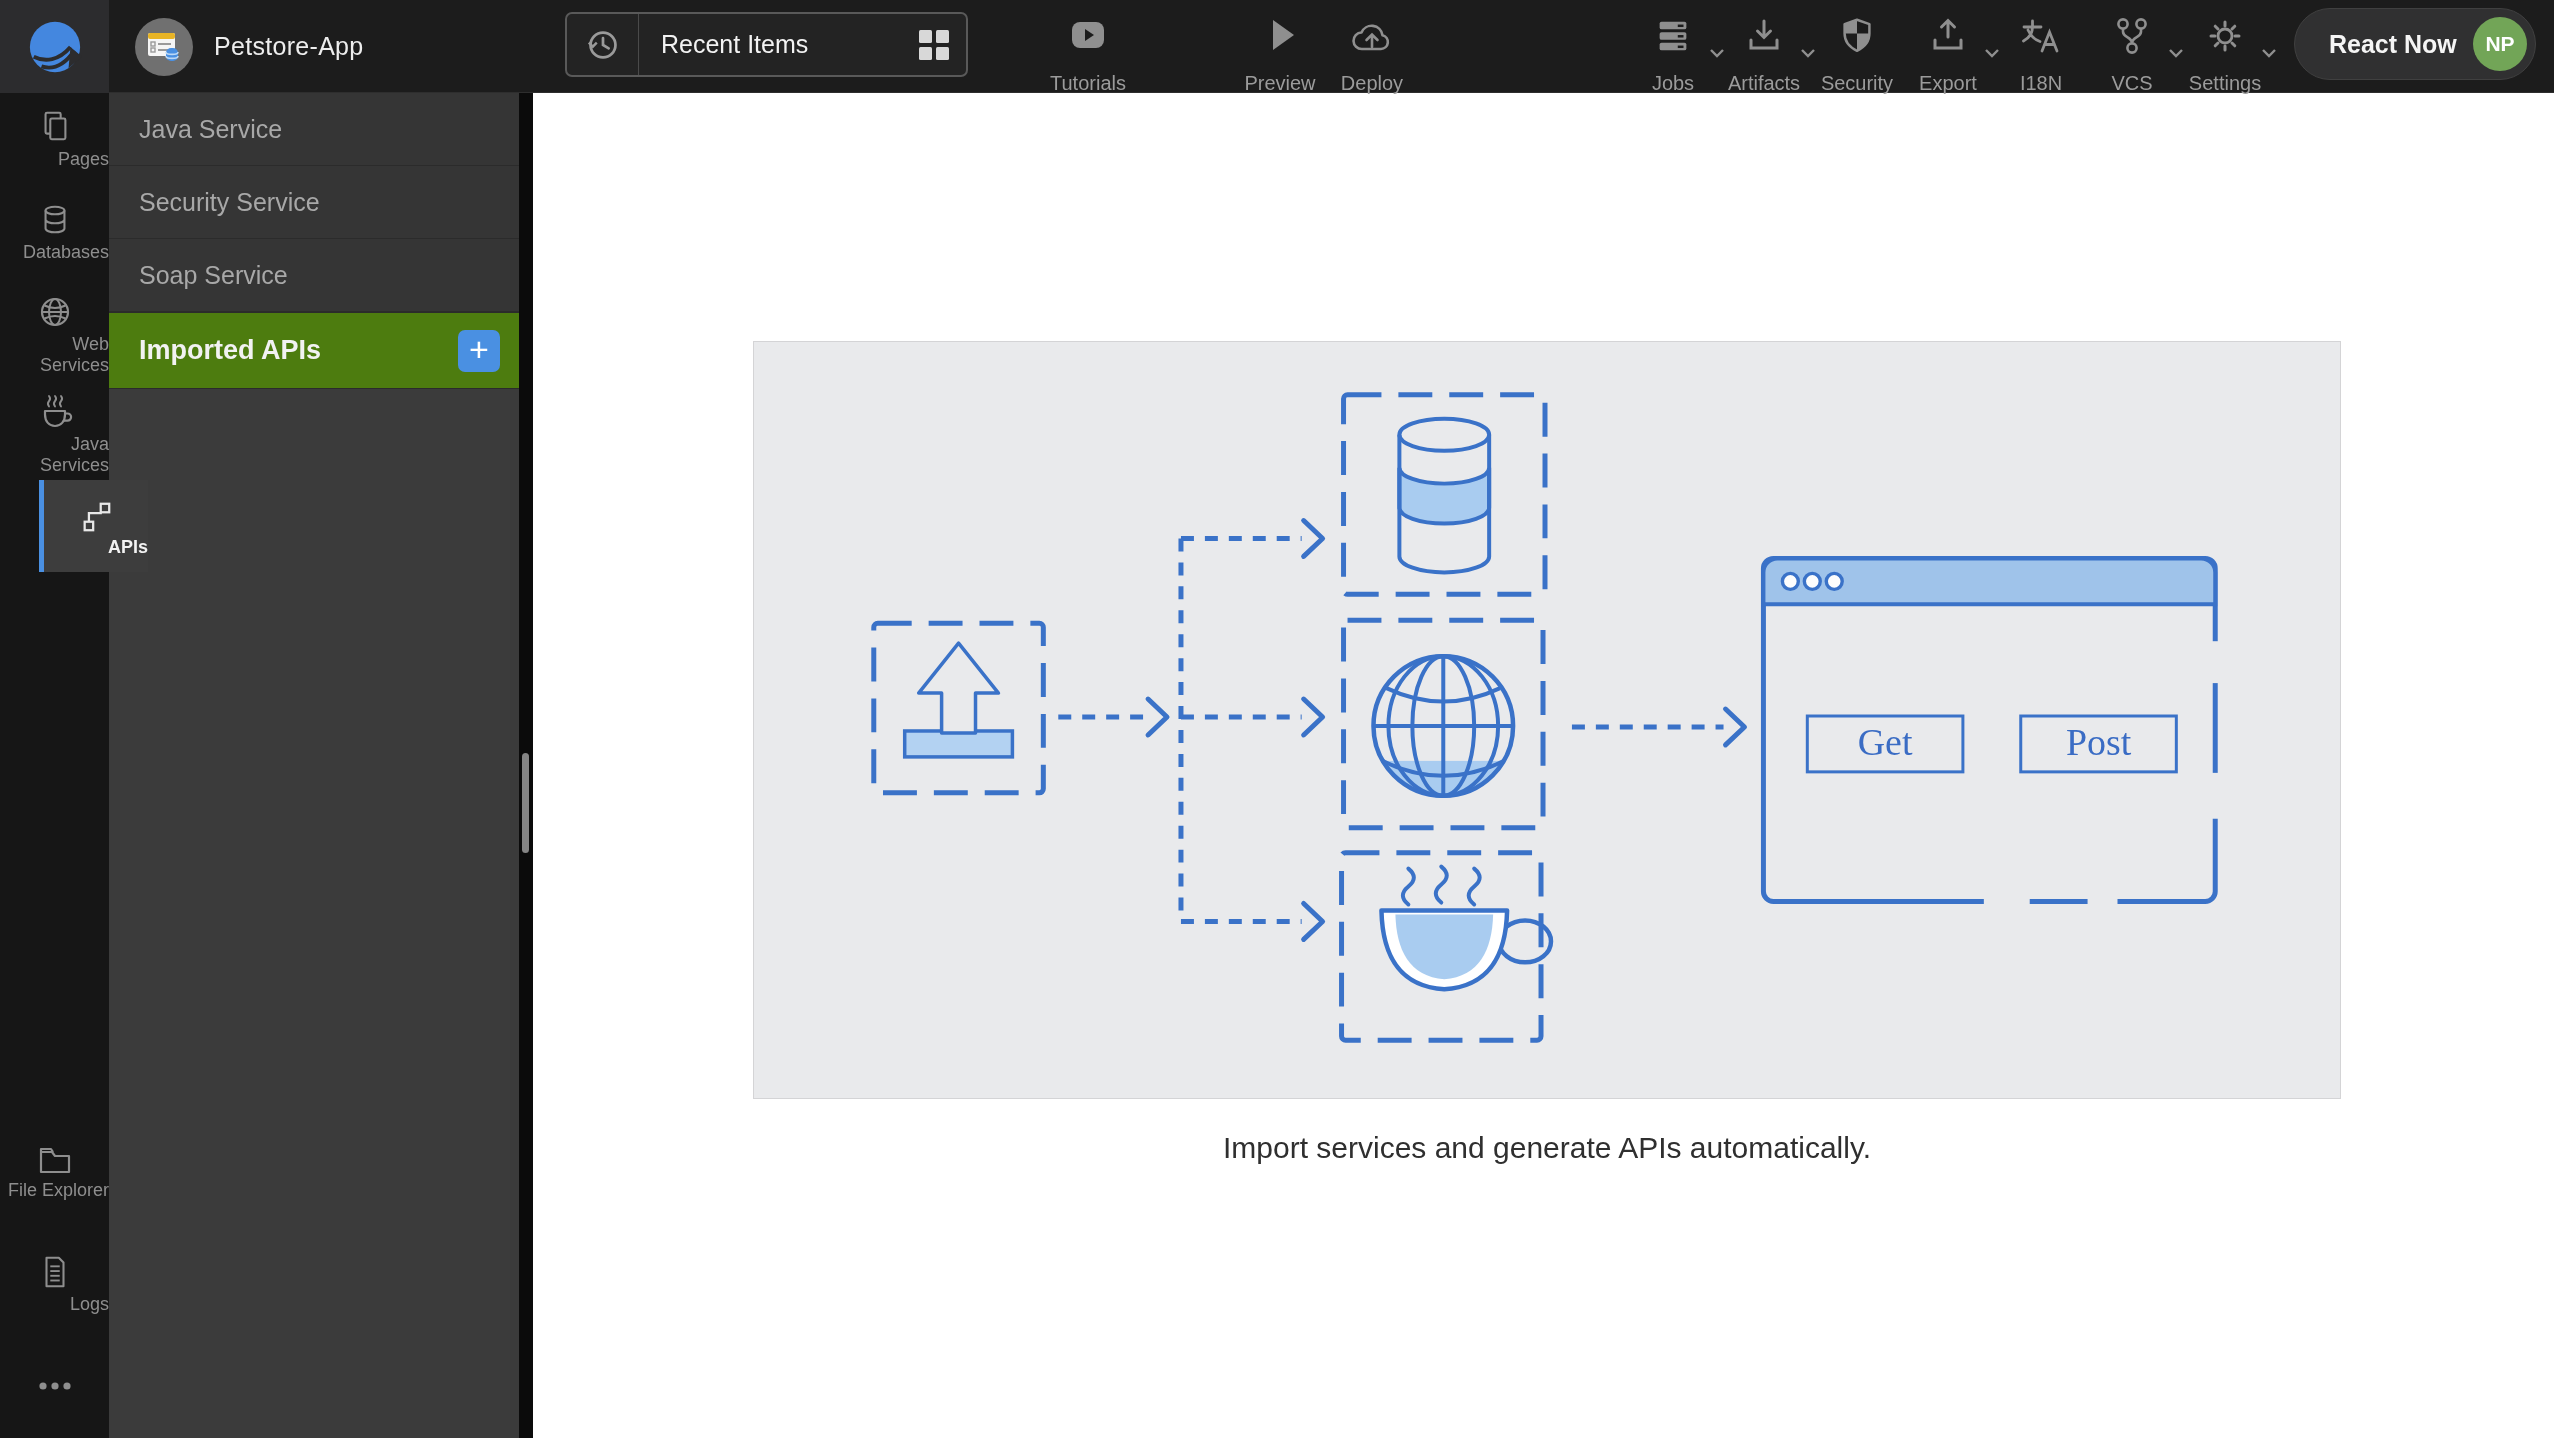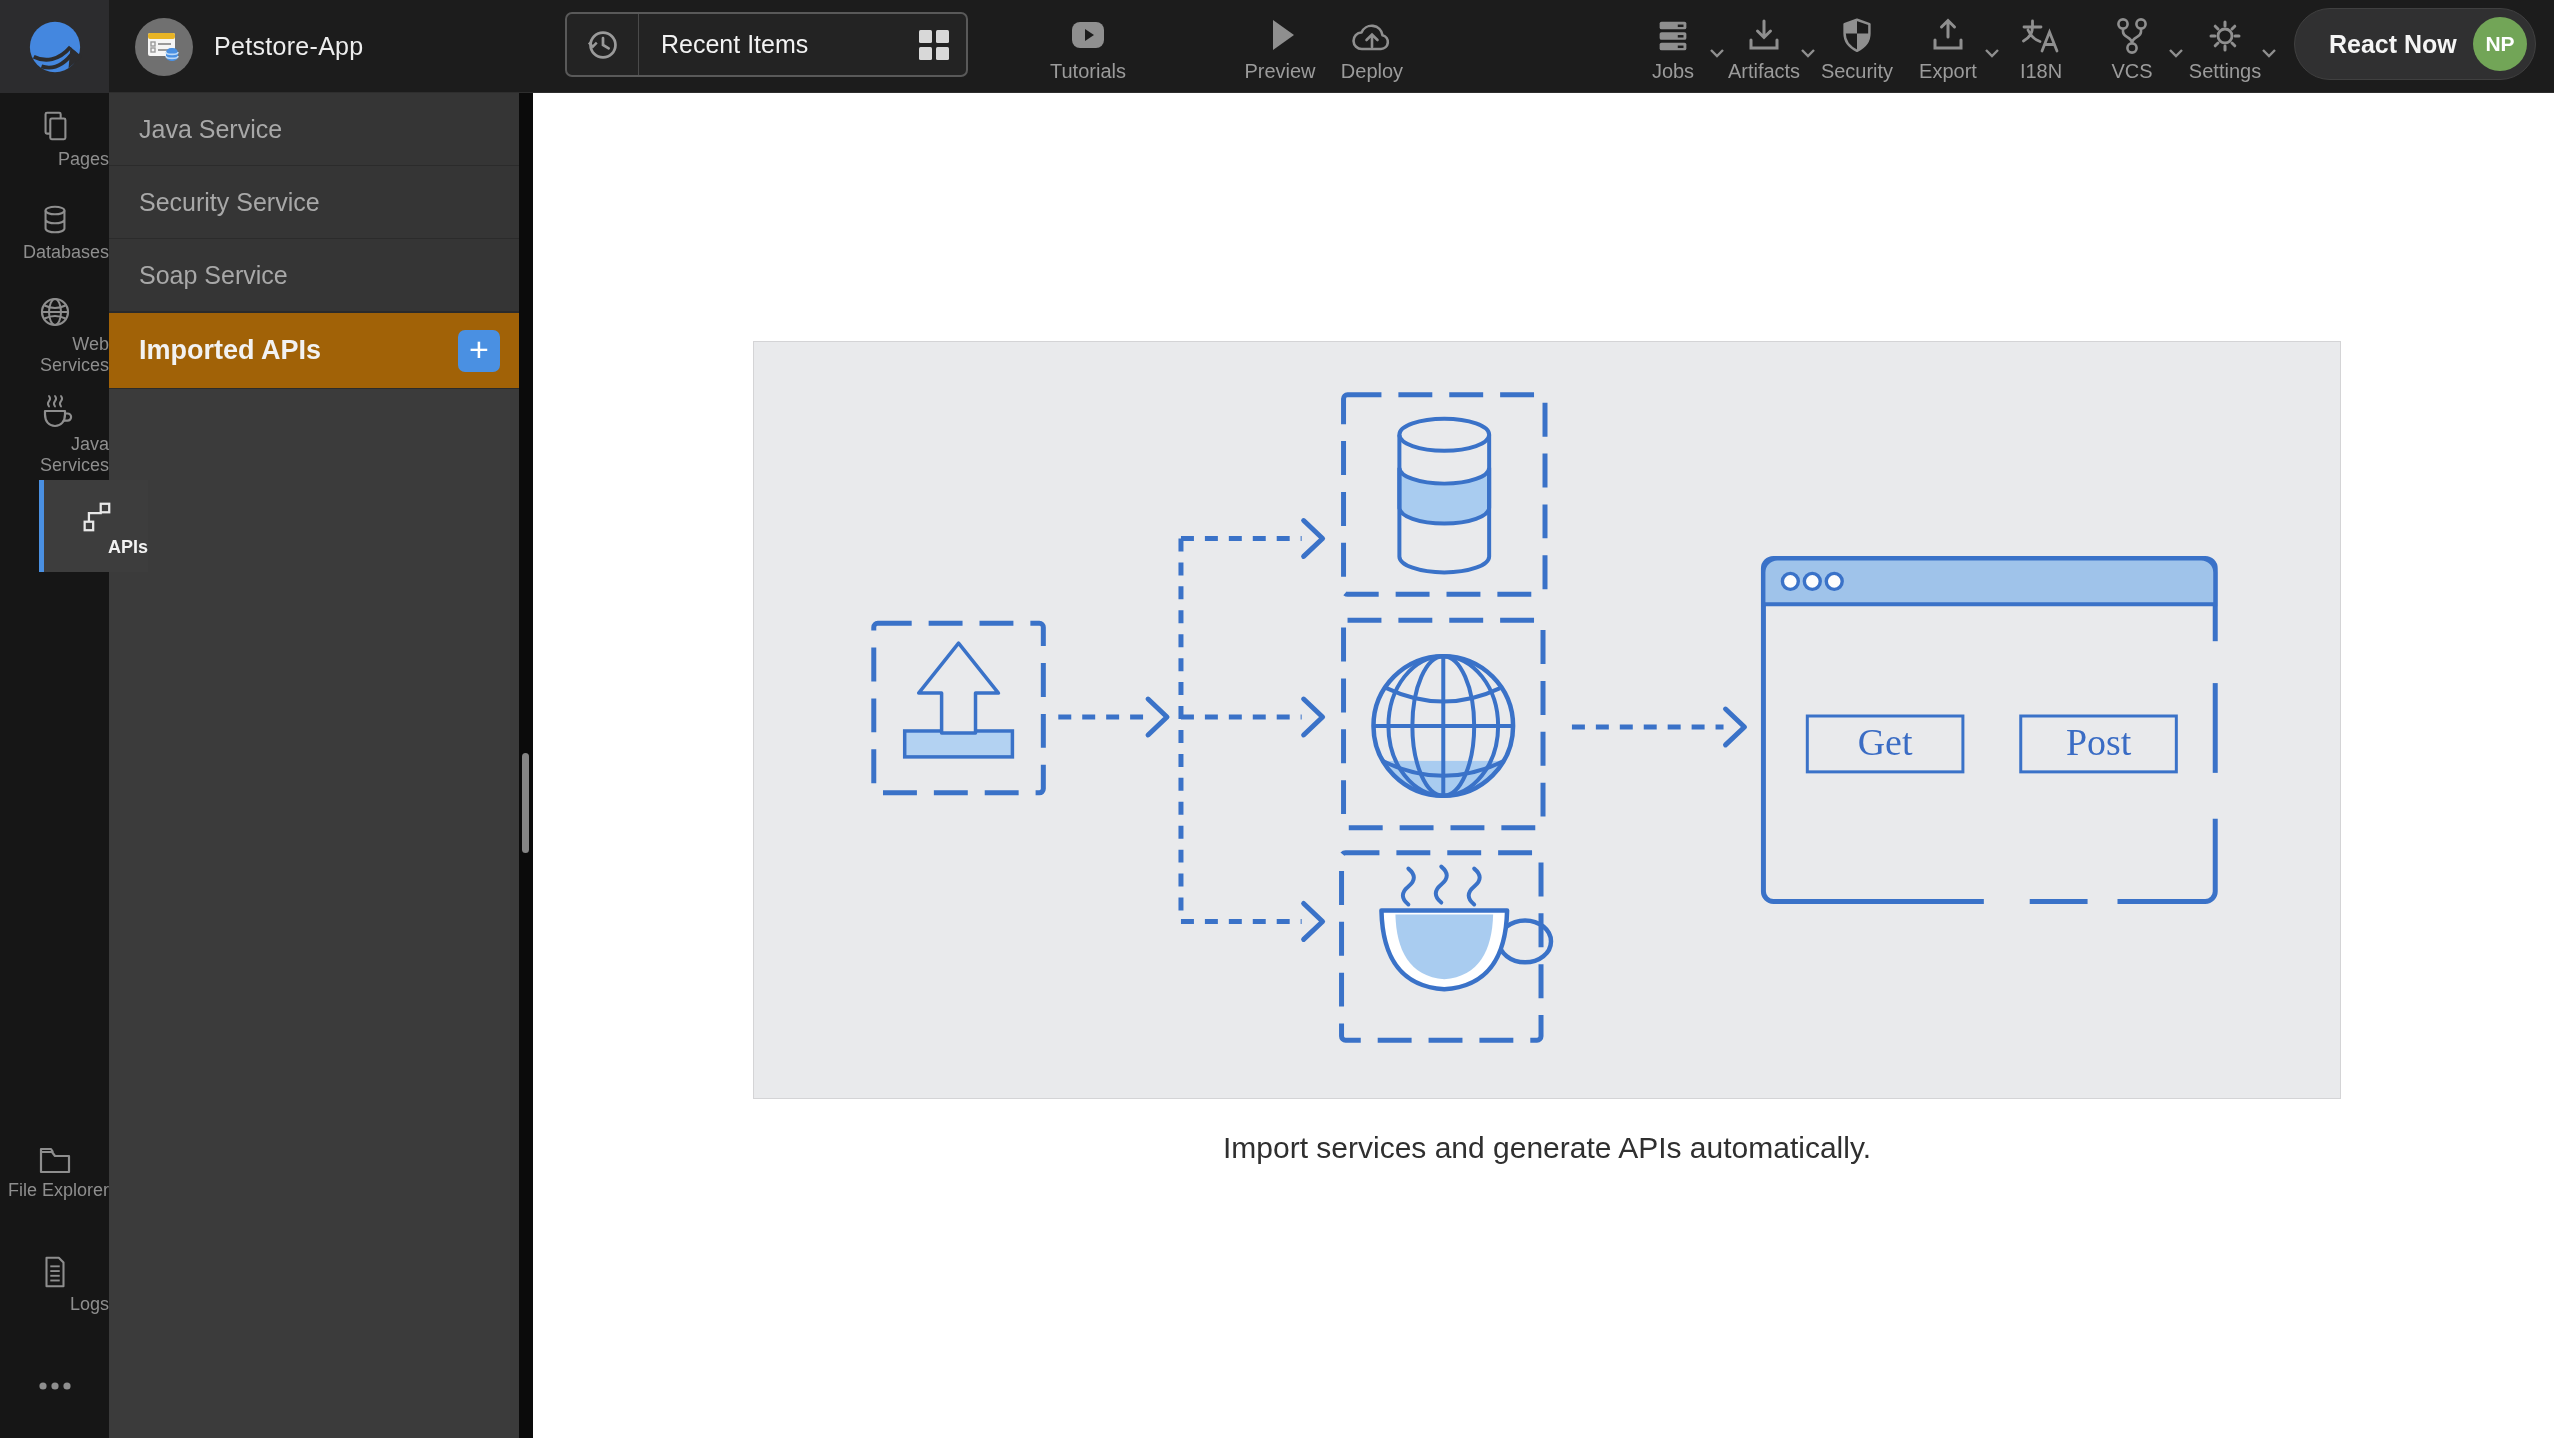--- a/index.html
+++ b/index.html
@@ -17,21 +17,21 @@
   #recent-box { position:absolute; left:565px; top:12px; width:403px; height:65px;
                 border:2px solid #595959; border-radius:7px; background:#232323;
                 display:flex; align-items:center; }
   #recent-clock { width:72px; height:100%; display:flex; align-items:center; justify-content:center;
                   border-right:1px solid #4a4a4a; }
   #recent-label { flex:1; color:#f2f2f2; font-size:25px; padding-left:22px; }
   #recent-grid { margin-right:16px; display:flex; }
 
   .tool { position:absolute; top:10px; width:86px; text-align:center; color:#9b9b9b; cursor:pointer; }
   .tool .ticon { height:46px; display:flex; align-items:flex-end; justify-content:center; }
-  .tool .tlabel { font-size:20px; margin-top:4px; white-space:nowrap; }
+  .tool .tlabel { font-size:20px; margin-top:16px; white-space:nowrap; }
   .tool .chev { position:absolute; right:-8px; top:34px; }
 
   #react-pill { position:absolute; left:2294px; top:8px; width:242px; height:72px;
                 background:#303031; border:1px solid #404040; border-radius:36px;
                 display:flex; align-items:center; cursor:pointer; }
   #react-label { color:#f5f5f5; font-size:25px; font-weight:700; padding-left:34px; flex:1; }
   #react-avatar { width:54px; height:54px; border-radius:50%; background:#72a557; margin-right:8px;
                   display:flex; align-items:center; justify-content:center;
                   color:#fff; font-size:21px; font-weight:700; }
 
@@ -43,21 +43,21 @@
   .nav-item.active { background:#3d3d3d; border-left:5px solid #4a90e2; color:#f2f2f2;margin-left:39px; }
   .nav-item.active .nlabel { font-weight:700; }
 
   
   #panel { position:absolute; left:109px; top:93px; width:410px; height:1345px; background:#3b3b3b; z-index:30; }
   .panel-header { height:72px; background:#434343; color:#f2f2f2; font-size:27px; font-weight:700;
                   display:flex; align-items:center; padding-left:30px; position:relative; }
   .panel-row { height:73px; background:#353535; color:#a8a8a8; font-size:25px;
                display:flex; align-items:center; padding-left:30px;
                border-bottom:1px solid #2b2b2b; cursor:pointer; }
-  #imported-header { height:77px; background:#a16207; border-top:1px solid #2b2b2b; border-bottom:1px solid #2b2b2b; }
+  #imported-header { height:77px; background:#4d7c0f; border-top:1px solid #2b2b2b; border-bottom:1px solid #2b2b2b; }
   #add-btn { position:absolute; right:19px; top:17px; width:42px; height:42px; background:#4a90e2;
              border-radius:7px; color:#ffffff; font-size:34px; font-weight:400; line-height:38px;
              text-align:center; cursor:pointer; }
 
   
   #scroll-strip { position:absolute; left:519px; top:93px; width:14px; height:1345px; background:#0b0b0b; z-index:35; }
   #scroll-thumb { position:absolute; left:3px; top:660px; width:7px; height:100px; background:#858585; border-radius:4px; }
 
   
   #main { position:absolute; left:533px; top:93px; width:2021px; height:1022px; background:#ffffff; }

